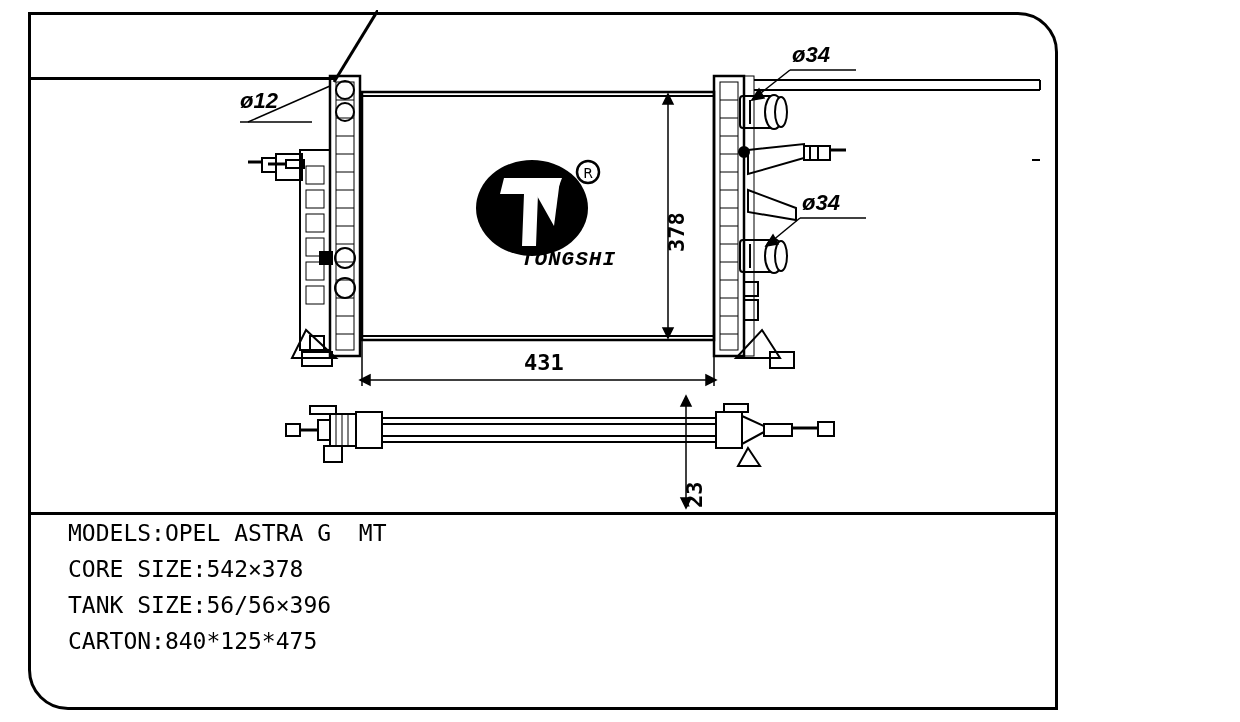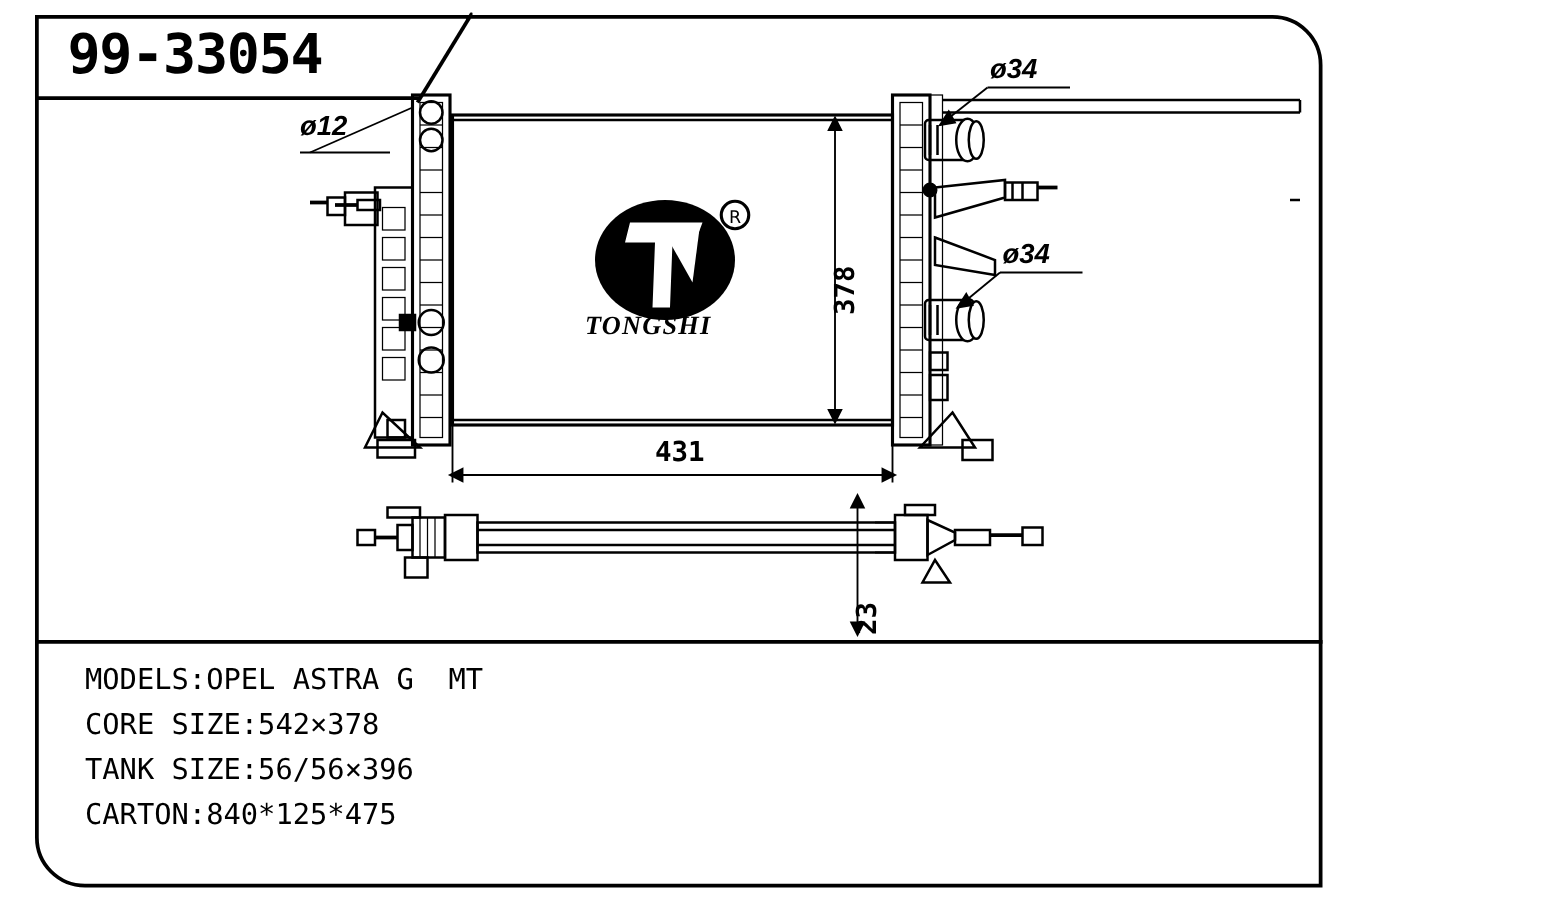--- a/index.html
+++ b/index.html
@@ -84,21 +84,21 @@
     border-top: 3px solid #000;
   }
   
   .spec {
     position: absolute;
     font-size: 23px;
     line-height: 36px;
     white-space: pre;
     font-family: "DejaVu Sans Mono", monospace;
   }
-  .spec-left { left: 68px; top: 526px; }
+  .spec-left { left: 68px; top: 515px; }
   .spec-right { left: 682px; top: 534px; }
 
   
   #drawing {
     position: absolute;
     left: 0;
     top: 0;
     width: 1240px;
     height: 722px;
     pointer-events: none;
@@ -121,42 +121,41 @@
     left: 470px;
     top: 150px;
     width: 140px;
     height: 130px;
   }
   .logo-text {
     position: absolute;
     left: 468px;
     top: 248px;
     width: 148px;
-    text-align: left;
-    font-family: Liberation Serif, serif;
+    text-align: right;
+    font-family: Liberation Mono, monospace;
     font-style: italic;
     font-weight: bold;
     font-size: 21px;
     letter-spacing: 1px;
   }
 </style>
 </head>
 <body>
 
 <div id="sheet">
 
   <div class="frame"></div>
 
   <div class="tag">
     <div class="tagbox"></div>
     <div class="corner"></div>
     <svg class="cornerline" viewBox="0 0 46 74">
       <line x1="46" y1="0" x2="2" y2="72" stroke="#000" stroke-width="3"></line>
     </svg>
-    <div class="tag-text">99-33054</div>
   </div>
 
   <div class="divider"></div>
 
   <svg id="drawing" viewBox="0 0 1240 722">
     <g stroke="#000" fill="none" stroke-width="2">
 
       <rect x="362" y="92" width="352" height="248" stroke-width="2.5"></rect>
       <line x1="362" y1="336" x2="714" y2="336"></line>
       <line x1="362" y1="96" x2="714" y2="96"></line>

